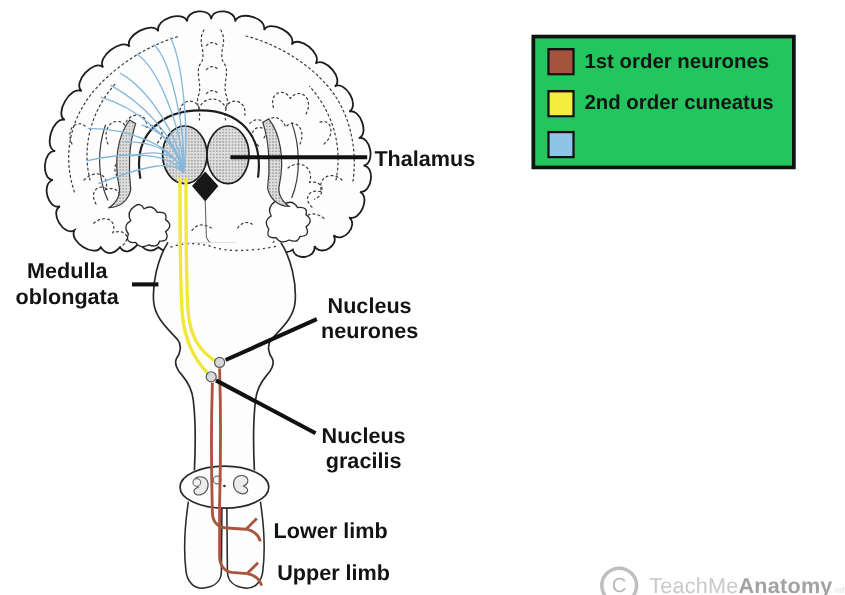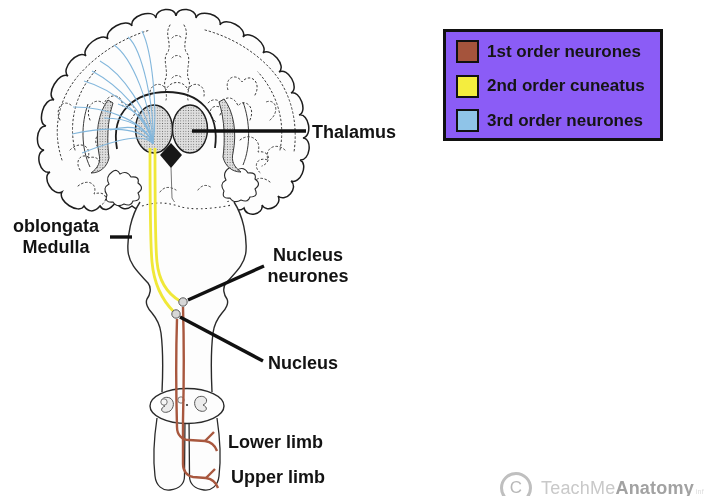--- a/index.html
+++ b/index.html
@@ -7,21 +7,21 @@
         font-family:"Liberation Sans",sans-serif;}
   .lbl{position:absolute;font-weight:700;font-size:18px;color:#131313;line-height:21px;}
   .lbl.center{text-align:center;}
   #lbl-thalamus{left:312px;top:122px;}
   #lbl-medulla{left:4px;top:216px;width:104px;}
   #lbl-cuneatus{left:260px;top:245px;width:96px;}
   #lbl-gracilis{left:255px;top:353px;width:96px;}
   #lbl-lower{left:228px;top:432px;}
   #lbl-upper{left:231px;top:467px;}
   .legend{position:absolute;left:443px;top:29px;width:220px;height:112px;border:3px solid #111;
-          background:#8b5cf6;box-sizing:border-box;display:flex;flex-direction:column;
+          background:#22c55e;box-sizing:border-box;display:flex;flex-direction:column;
           justify-content:space-between;padding:8px 6px 6px 10px;}
   .legend-row{display:flex;align-items:center;gap:8px;}
   .legend-label{font-weight:700;font-size:17px;color:#151515;white-space:nowrap;}
   .swatch{flex:0 0 auto;display:block;}
   .wm{position:absolute;left:500px;top:472px;display:flex;align-items:center;gap:9px;}
   .wm-circle{width:26px;height:26px;border:3px solid #bfbfbf;border-radius:50%;
              display:flex;align-items:center;justify-content:center;
              font-size:17px;color:#b8b8b8;font-weight:400;}
   .wm-text{font-size:18px;color:#c9c9c9;letter-spacing:0.2px;display:flex;align-items:baseline;}
   .wm-bold{font-weight:700;color:#a2a2a2;}
@@ -185,29 +185,30 @@
       <path d="M192,131 L306,131"></path>
       <path d="M110,237 L132,237"></path>
       <path d="M264,266 L188,300"></path>
       <path d="M180,317 L263,361"></path>
     </g>
   </svg>
 
   
   <div class="lbl" id="lbl-thalamus">Thalamus</div>
   <div class="lbl center" id="lbl-medulla">
+    <div>Medulla</div>
     <div>oblongata</div>
-    <div>Medulla</div>
   </div>
   <div class="lbl center" id="lbl-cuneatus">
     <div>Nucleus</div>
     <div>neurones</div>
   </div>
   <div class="lbl center" id="lbl-gracilis">
     <div>Nucleus</div>
+    <div>gracilis</div>
   </div>
   <div class="lbl" id="lbl-lower">Lower limb</div>
   <div class="lbl" id="lbl-upper">Upper limb</div>
 
   
   <div class="legend">
     <div class="legend-row">
       <svg class="swatch" width="23" height="23">
         <rect x="1" y="1" width="21" height="21" stroke="#111" stroke-width="2" fill="#a5543c"></rect>
       </svg>
@@ -216,21 +217,20 @@
     <div class="legend-row">
       <svg class="swatch" width="23" height="23">
         <rect x="1" y="1" width="21" height="21" stroke="#111" stroke-width="2" fill="#f4ed3e"></rect>
       </svg>
       <span class="legend-label">2nd order cuneatus</span>
     </div>
     <div class="legend-row">
       <svg class="swatch" width="23" height="23">
         <rect x="1" y="1" width="21" height="21" stroke="#111" stroke-width="2" fill="#8fc4e8"></rect>
       </svg>
-      <span class="legend-label">3rd order neurones</span>
     </div>
   </div>
 
   
   <div class="wm">
     <div class="wm-circle">C</div>
     <div class="wm-text">
         <span>TeachMe</span>
         <span class="wm-bold">Anatomy</span>
         <span class="wm-suffix">info</span>

